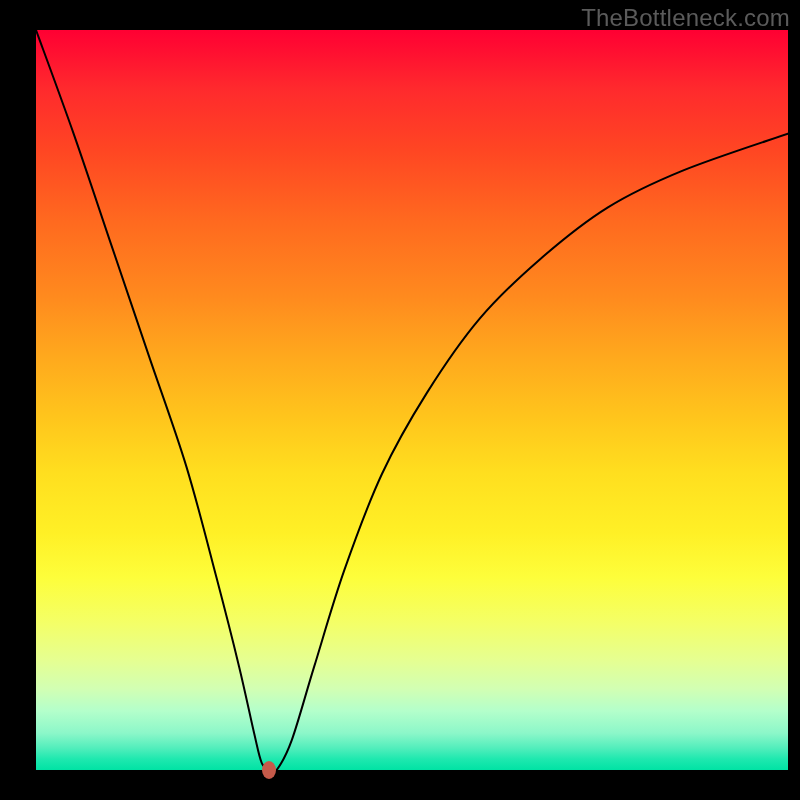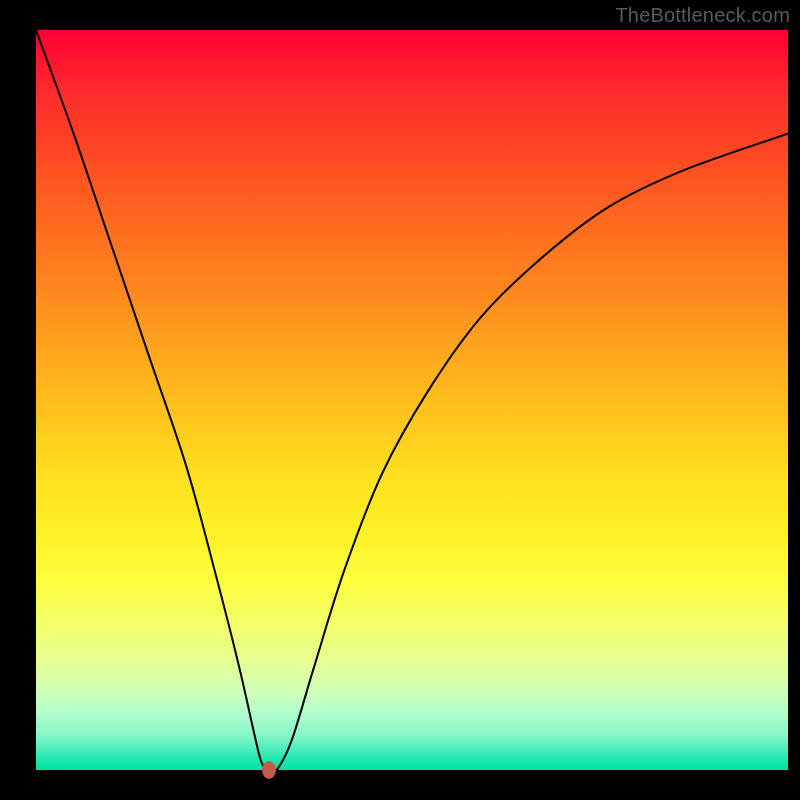--- a/index.html
+++ b/index.html
@@ -15,21 +15,21 @@
     position: relative;
     width: 800px;
     height: 800px;
     background: #000;
   }
   .attribution {
     position: absolute;
     top: 4px;
     right: 10px;
     color: #5b5b5b;
-    font-size: 20px;
+    font-size: 24px;
     font-weight: 500;
     letter-spacing: 0.2px;
     z-index: 5;
   }
   .plot-area {
     position: absolute;
     left: 36px;
     top: 30px;
     width: 752px;
     height: 740px;

